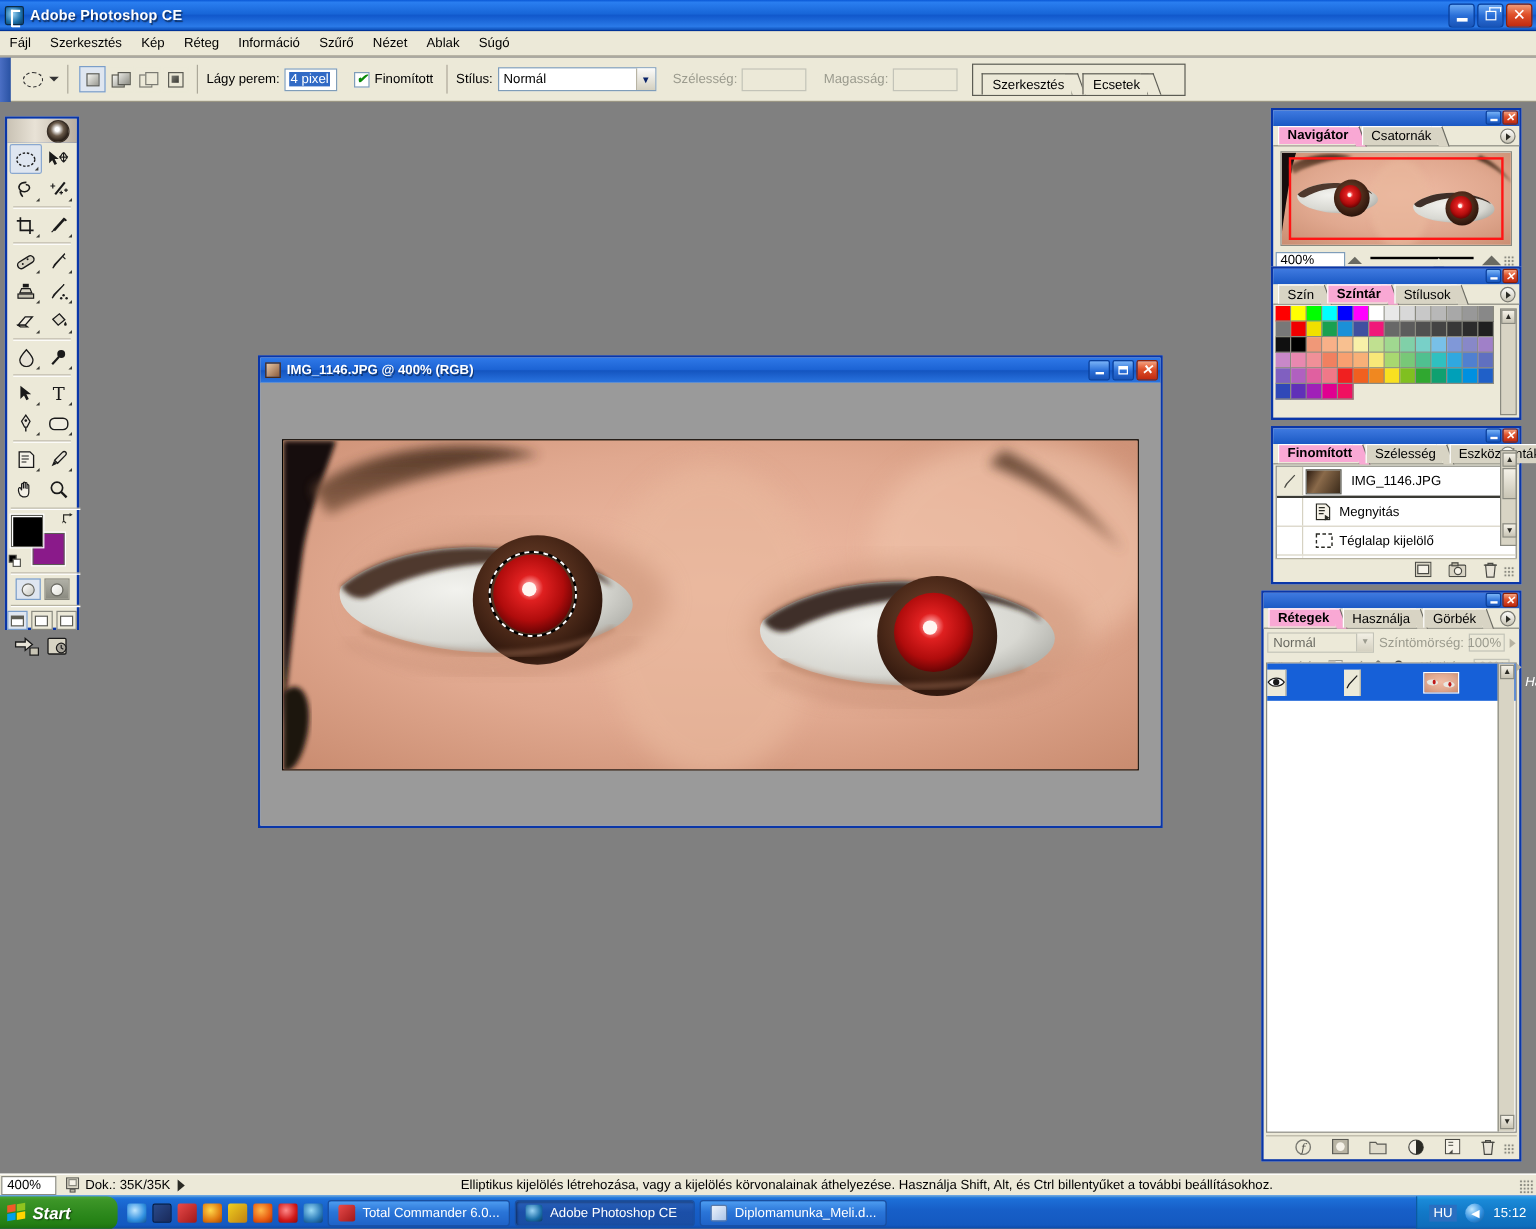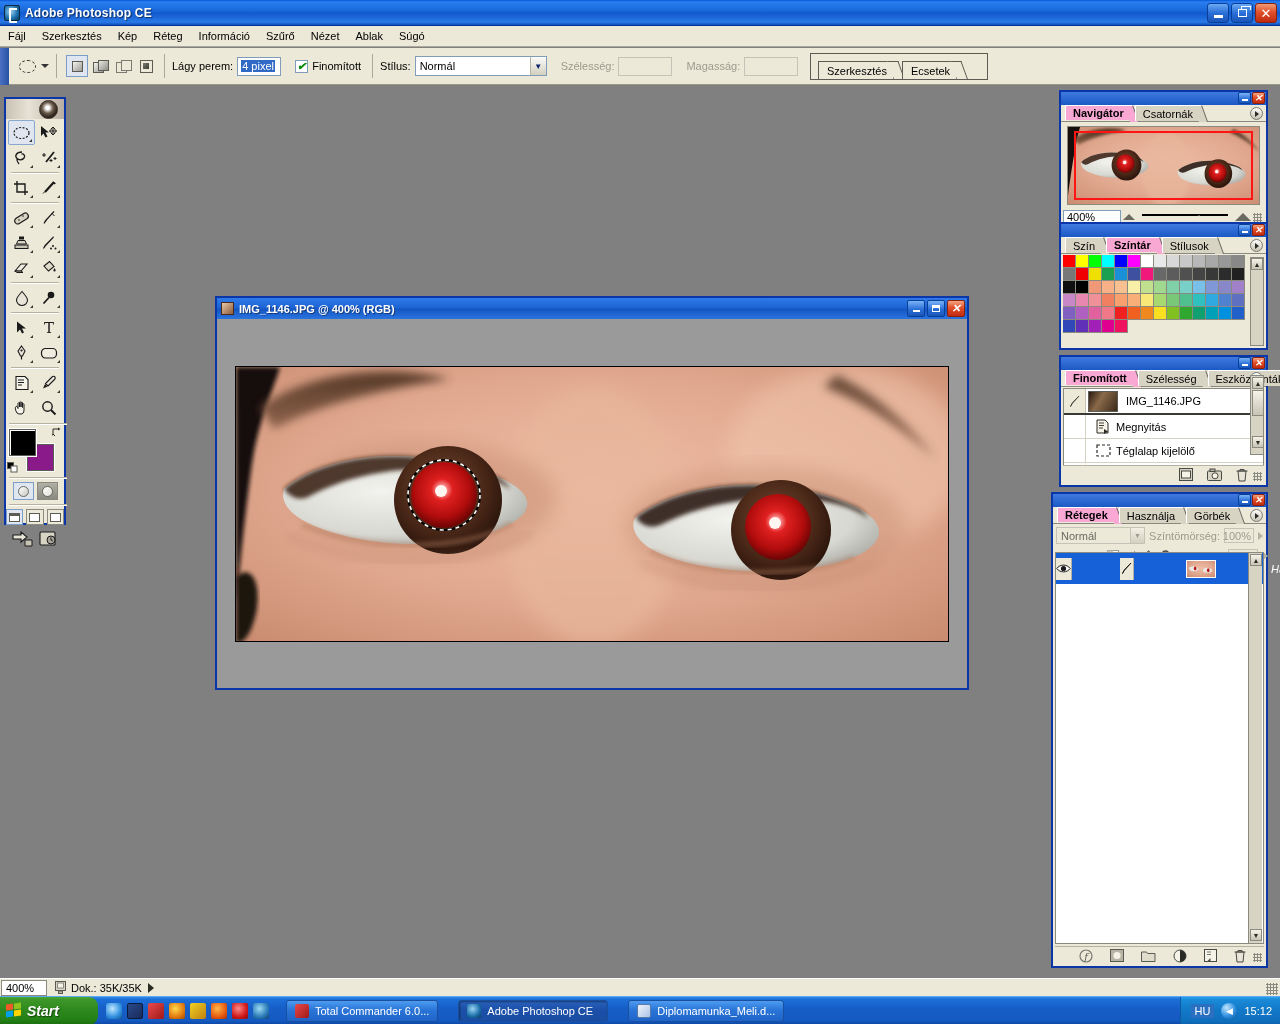--- a/index.html
+++ b/index.html
@@ -306,21 +306,21 @@
     width:98px;height:28px; display:flex;align-items:center; gap:5px; padding-left:6px;
     background: linear-gradient(to bottom,#4aa832 0%, #3d9628 10%, #2f8a1e 45%, #238014 80%, #1a6c0e 100%);
     border-radius:0 9px 9px 0;
   }
   #startbtn .wflag { width:16px;height:15px; position:relative; flex:none; }
   #startbtn .wflag i { position:absolute; width:7px;height:6px; }
   #start-text { color:#fff; font-size:14px; font-weight:bold; font-style:italic;
     text-shadow: 1px 1px 1px rgba(0,0,0,.5); }
   #quicklaunch { display:flex; align-items:center; gap:5px; margin-left:8px; }
   .ql { width:16px;height:16px; border-radius:2px; }
-  #tasks { display:flex; align-items:center; gap:20px; margin-left:17px; }
+  #tasks { display:flex; align-items:center; gap:4px; margin-left:4px; }
   .task {
     height:22px; min-width:150px; padding:0 8px; display:flex;align-items:center;gap:6px;
     background: linear-gradient(to bottom,#4d9cf0,#2a75d8 45%,#1f63c8);
     border:1px solid #1a4fa0; border-radius:3px; color:#fff; font-size:11px;
     white-space:nowrap; overflow:hidden;
   }
   .task.active { background: linear-gradient(to bottom,#2a62bc,#1b4fa8 45%,#1a4ea4); box-shadow: inset 1px 1px 2px rgba(0,0,0,.4); }
   .task .tico { width:14px;height:14px;flex:none;border-radius:2px; }
   #tray {
     position:absolute; right:0; top:0; height:28px; display:flex; align-items:center; gap:7px; padding:0 8px 0 10px;
@@ -1130,20 +1130,21 @@
     </div>
   <div id="sb-doc">
     <svg width="11" height="13" viewBox="0 0 11 13">
         <rect x="0.5" y="0.5" width="10" height="9" fill="#d8d4c4" stroke="#5a5a54"></rect>
         <rect x="2.5" y="2" width="6" height="5" fill="#f5f2e8" stroke="#8a8a80"></rect>
         <rect x="3.5" y="10" width="4" height="2.5" fill="#b8b4a4" stroke="#5a5a54"></rect>
       </svg>
     <span>Dok.: 35K/35K</span>
   </div>
   <span id="sb-arrow"></span>
+  <span id="sb-hint">Elliptikus kijelölés létrehozása, vagy a kijelölés körvonalainak áthelyezése. Használja Shift, Alt, és Ctrl billentyűket a további beállításokhoz.</span>
   <span id="sb-grip" class="grip-dots"></span>
 </div>
 
 <div id="taskbar">
   <div id="startbtn">
     <span class="wflag">
       <i style="left:0;top:1px;background:#f05a28;transform:skewY(-10deg)"></i>
       <i style="left:8px;top:0;background:#8fc31f;transform:skewY(-10deg)"></i>
       <i style="left:0;top:8px;background:#00a0e9;transform:skewY(-10deg)"></i>
       <i style="left:8px;top:7px;background:#ffd400;transform:skewY(-10deg)"></i>

